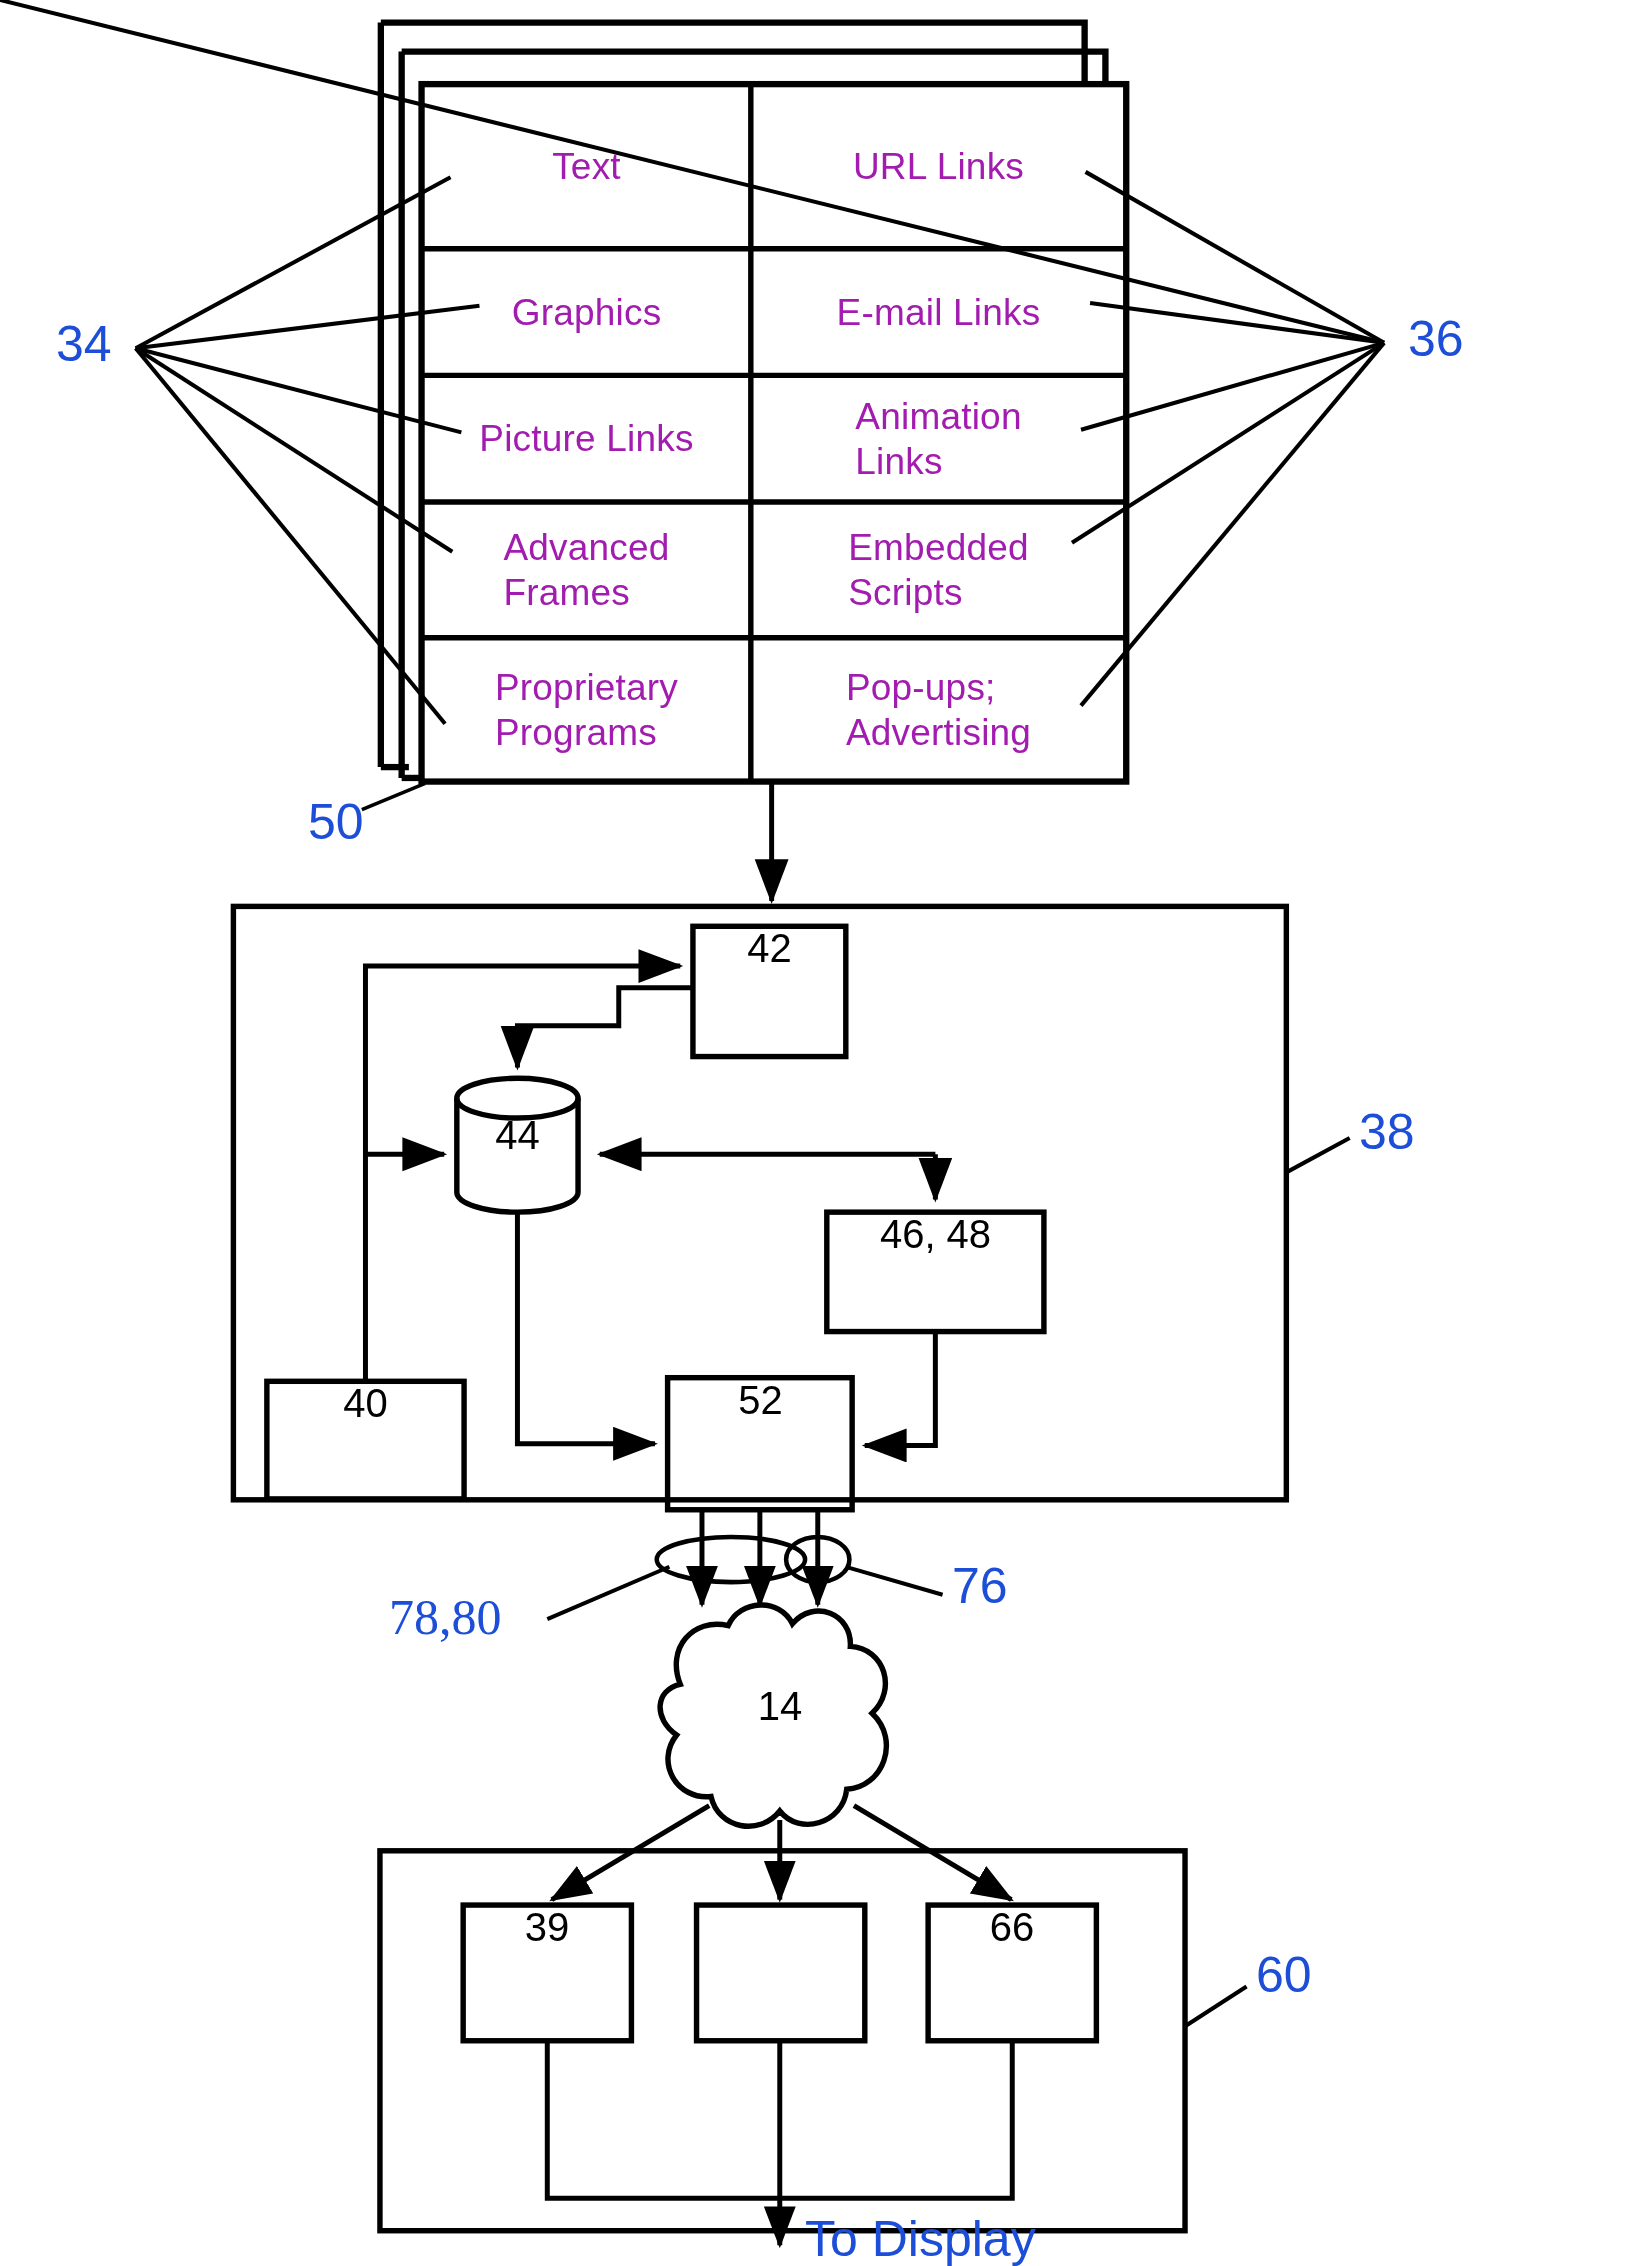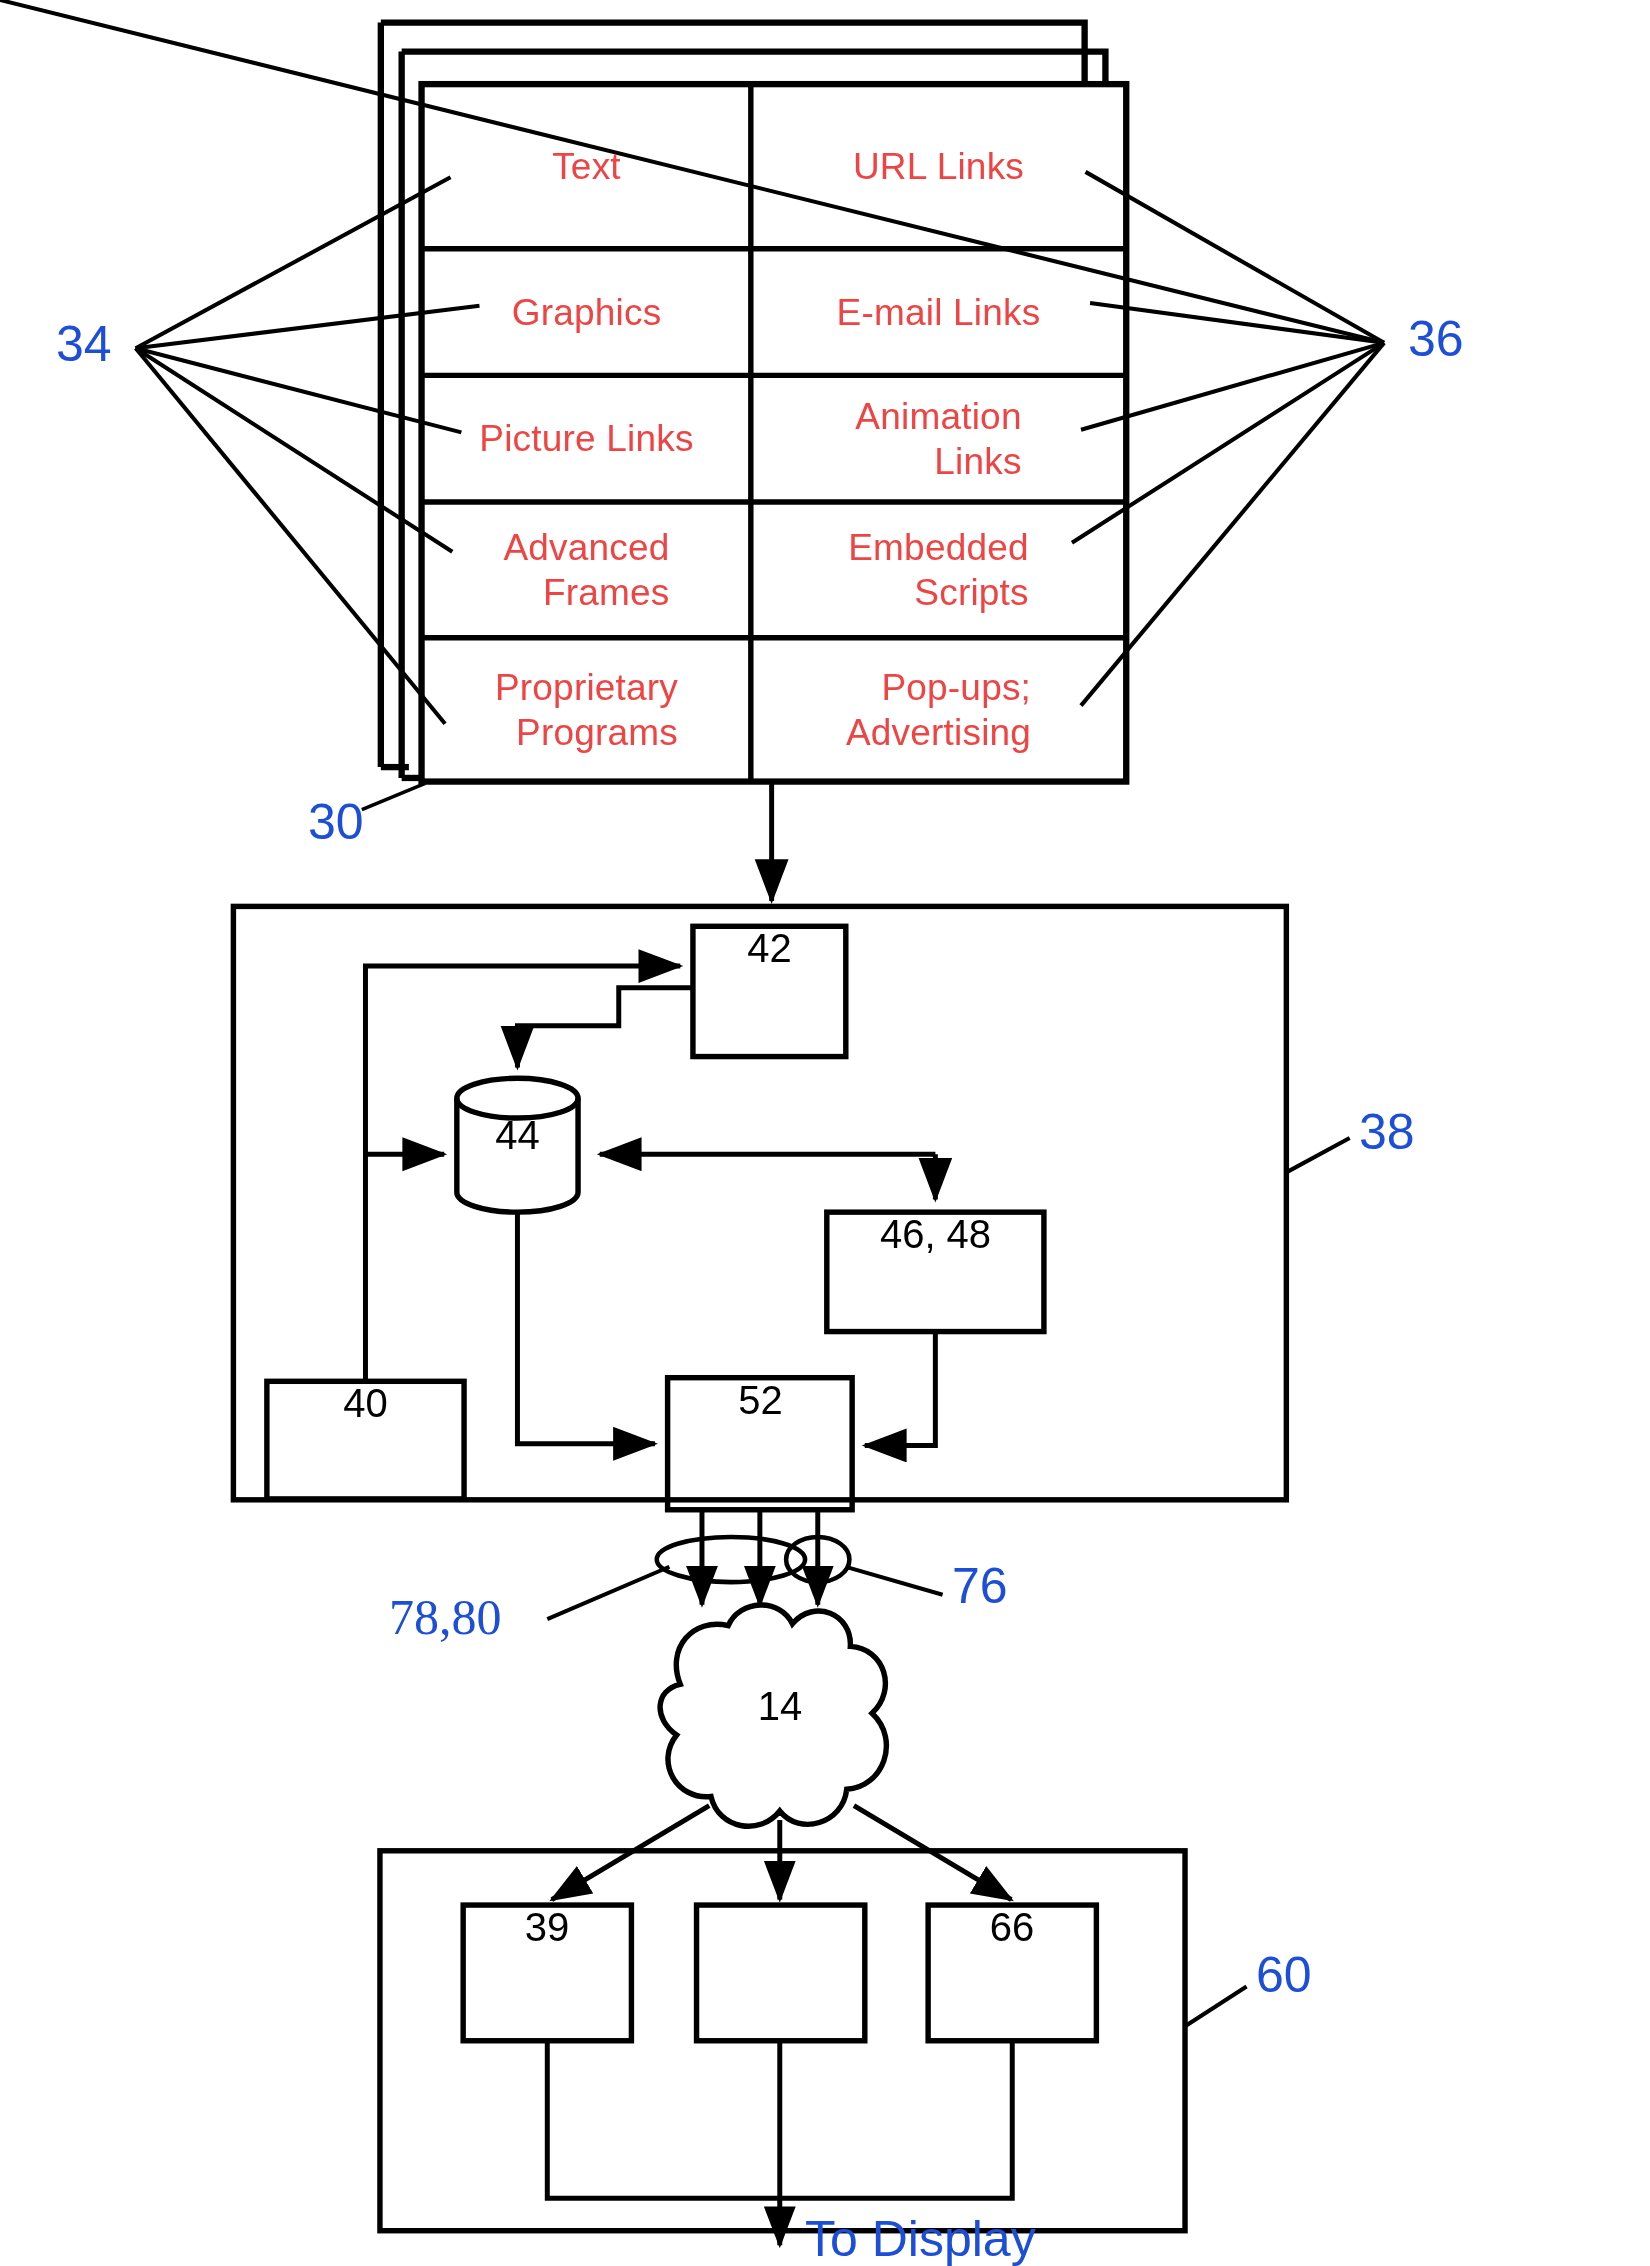--- a/index.html
+++ b/index.html
@@ -24,23 +24,23 @@
     top: 0;
     left: 0;
     width: 1650px;
     height: 2266px;
   }
   .lbl {
     position: absolute;
     font-family: "Liberation Sans", sans-serif;
     font-size: 37px;
     line-height: 42px;
-    color: #ef4444;
+    color: #a21caf;
     white-space: pre;
-    text-align: right;
+    text-align: left;
     letter-spacing: 0.2px;
   }
   .ref {
     position: absolute;
     font-family: "Liberation Sans", sans-serif;
     font-size: 50px;
     line-height: 43px;
     color: #1d4ed8;
     white-space: pre;
   }
@@ -212,21 +212,21 @@
     <span class="lbl" style="position: static; white-space: pre-line; line-height: 45px;">Embedded
 Scripts</span>
   </div>
   <div class="cellbox" style="left:751px; top:638px; width:375px; height:144px;">
     <span class="lbl" style="position: static; white-space: pre-line; line-height: 45px;">Pop-ups;
 Advertising</span>
   </div>
 
   <div class="ref" style="left:56px; top:323px;">34</div>
   <div class="ref" style="left:1408px; top:318px;">36</div>
-  <div class="ref" style="left:308px; top:801px;">30</div>
+  <div class="ref" style="left:308px; top:801px;">50</div>
   <div class="ref" style="left:1359px; top:1111px;">38</div>
   <div class="ref" style="left:1256px; top:1954px;">60</div>
 
   <div class="blocknum" style="left:693px; top:926px; width:153px; height:130px;">
     <span>42</span>
   </div>
   <div class="blocknum" style="left:457px; top:1113px; width:121px; height:90px;">
     <span>44</span>
   </div>
   <div class="blocknum" style="left:827px; top:1212px; width:217px; height:119px;">

